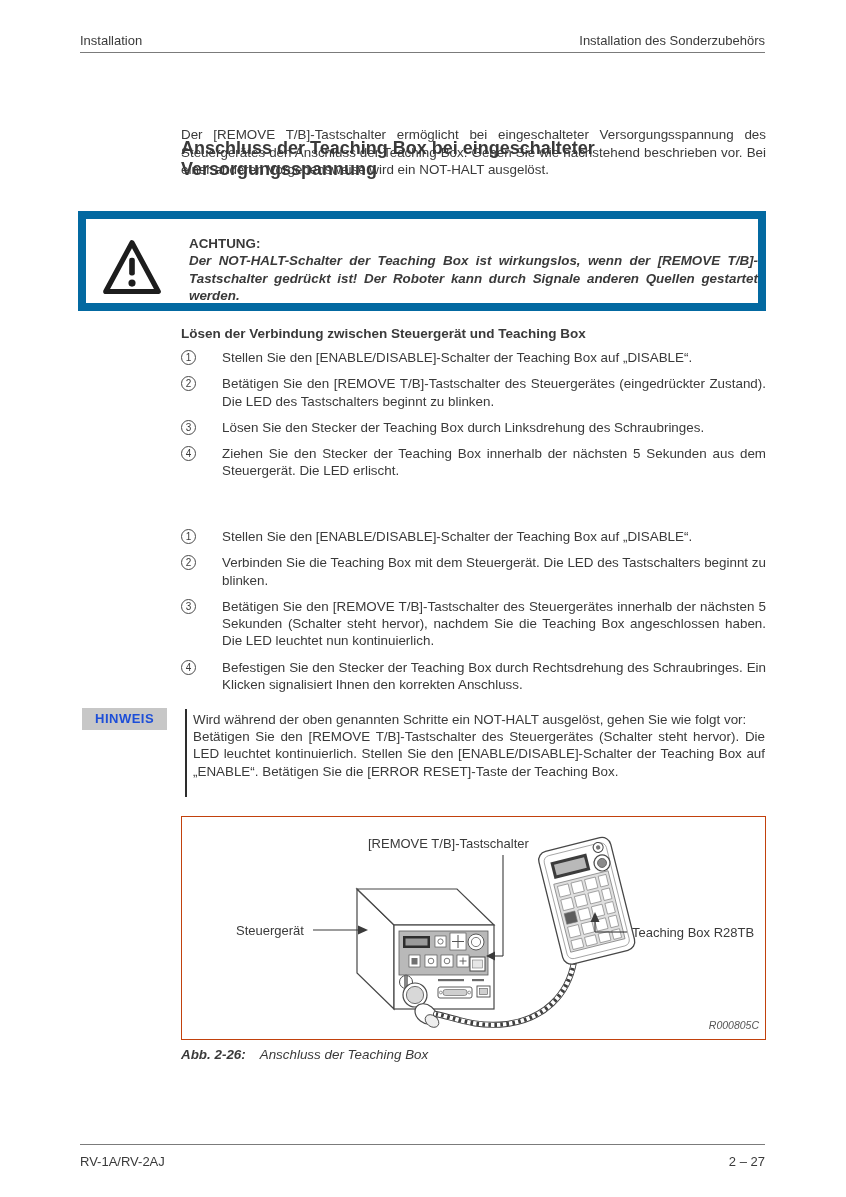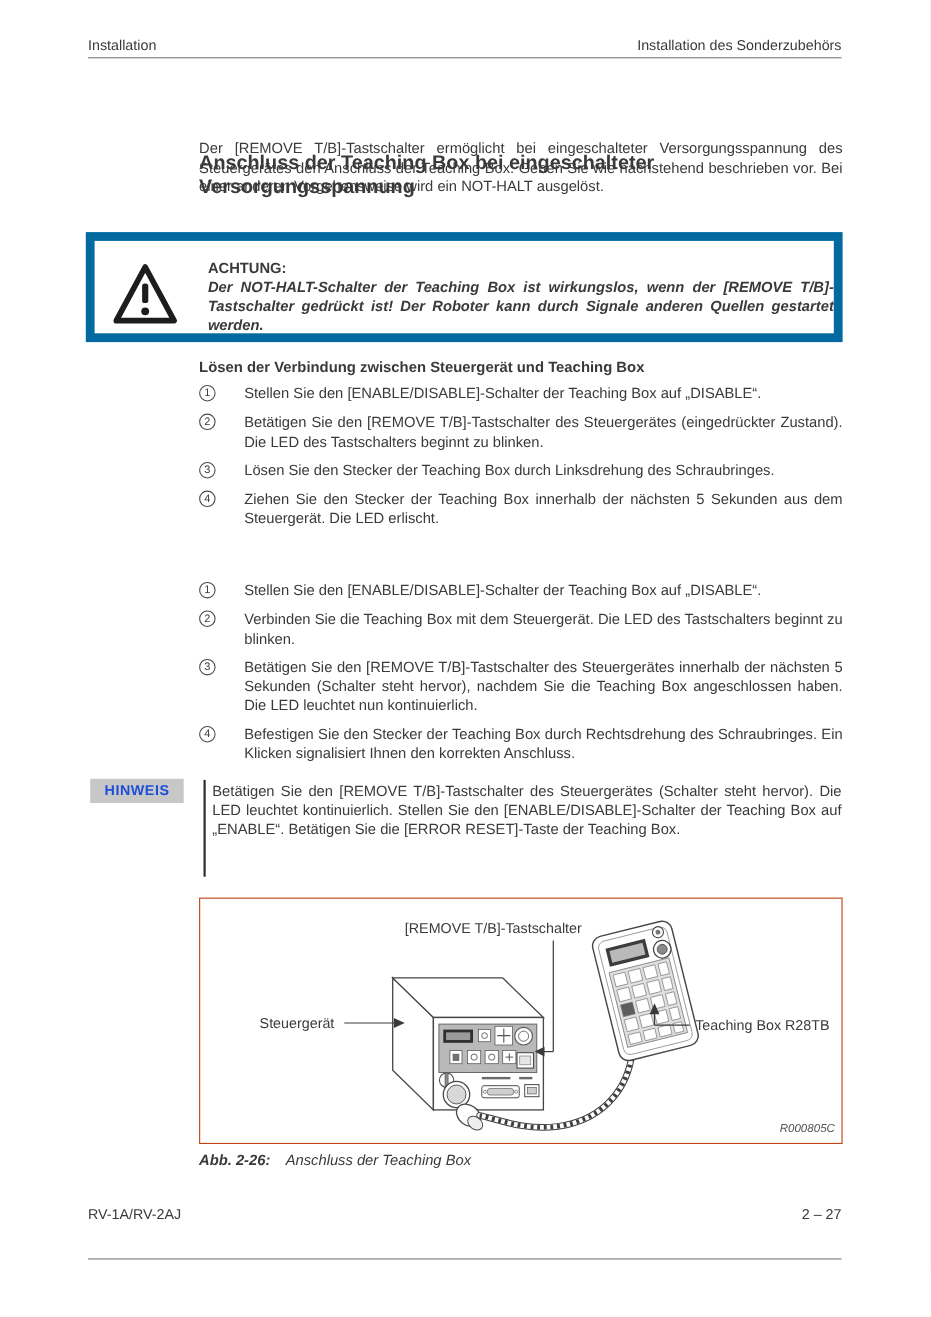--- a/index.html
+++ b/index.html
@@ -7,21 +7,21 @@
   .page {
     position:relative; width:846px; height:1197px; background:#ffffff;
     font-family:"Liberation Sans", sans-serif; color:#3a3a3a; margin:0 auto;
     overflow:hidden;
   }
   
   .hdr { position:absolute; left:80px; right:81px; top:33px; display:flex; justify-content:space-between; font-size:13px; }
   .rule { position:absolute; left:80px; right:81px; height:1px; background:#7b7b7b; }
   .rule-hdr { top:52px; }
   .rule-ftr { top:1144px; }
-  .ftr { position:absolute; left:80px; right:81px; top:1096px; display:flex; justify-content:space-between; font-size:13px; }
+  .ftr { position:absolute; left:80px; right:81px; top:1154px; display:flex; justify-content:space-between; font-size:13px; }
 
   
   .sec-title { position:absolute; left:181px; top:102px; width:585px; font-size:18px; font-weight:bold;margin-top:36px; }
   .intro { position:absolute; left:181px; top:126px; width:585px; font-size:13.4px; line-height:17.6px; text-align:justify; }
 
   
   .warnbox { position:absolute; left:78px; top:211px; width:688px; height:100px; border:8px solid #0369a1; display:flex; }
   .warn-icon { margin:20px 0 0 16px; width:60px; flex:0 0 60px; }
   .warn-texts { margin:17px 0 0 27px; width:570px; }
   .warn-title { font-size:13.4px; font-weight:bold; }
@@ -124,20 +124,21 @@
     <div class="step">
       <span class="stepnum">4</span>
       <span class="steptext">Befestigen Sie den Stecker der Teaching Box durch Rechtsdrehung des Schraubringes. Ein Klicken signalisiert Ihnen den korrekten Anschluss.</span>
     </div>
   </div>
 
   <div class="note">
     <span class="note-label">HINWEIS</span>
     <div class="note-bar"></div>
     <div class="note-texts">
+      <p>Wird während der oben genannten Schritte ein NOT-HALT ausgelöst, gehen Sie wie folgt vor:</p>
       <p>Betätigen Sie den [REMOVE T/B]-Tastschalter des Steuergerätes (Schalter steht hervor). Die LED leuchtet kontinuierlich. Stellen Sie den [ENABLE/DISABLE]-Schalter der Teaching Box auf „ENABLE“. Betätigen Sie die [ERROR RESET]-Taste der Teaching Box.</p>
     </div>
   </div>
 
   <div class="figure">
     <svg width="583" height="222" viewBox="0 0 583 222">
 
       <g stroke="#474747" stroke-width="1.2" fill="#ffffff">
         <polygon points="212,108 175,72 175,156 212,192"></polygon>
         <polygon points="212,108 312,108 275,72 175,72"></polygon>

